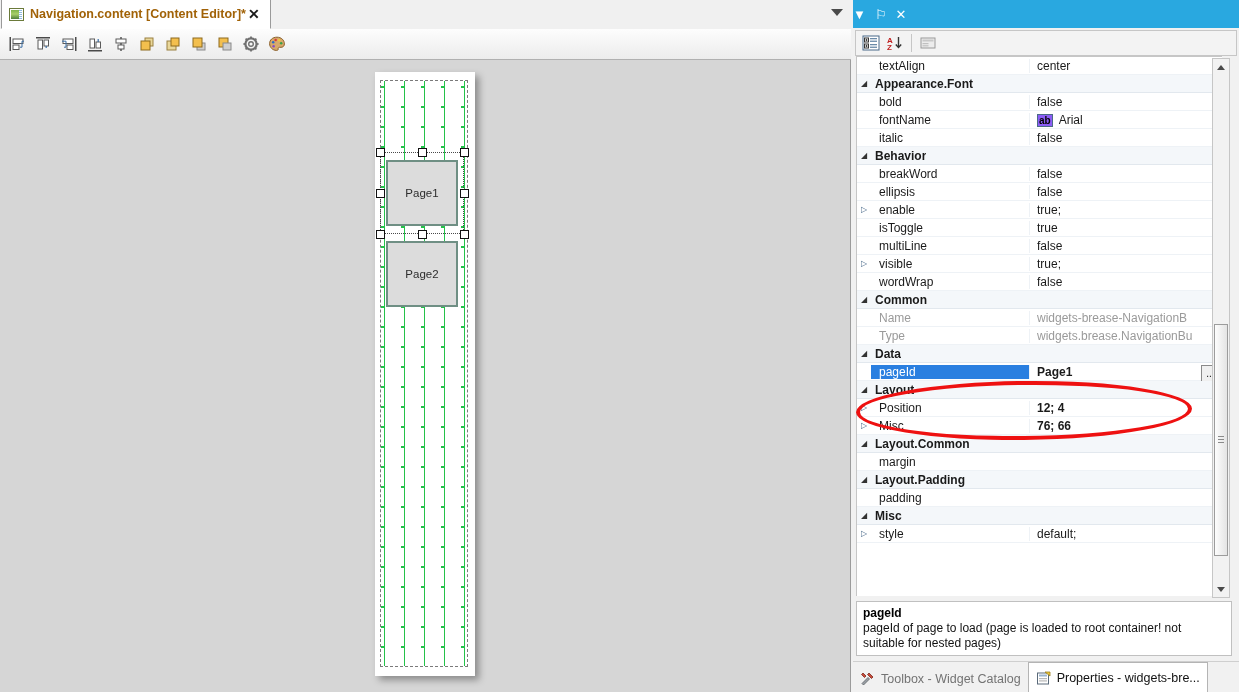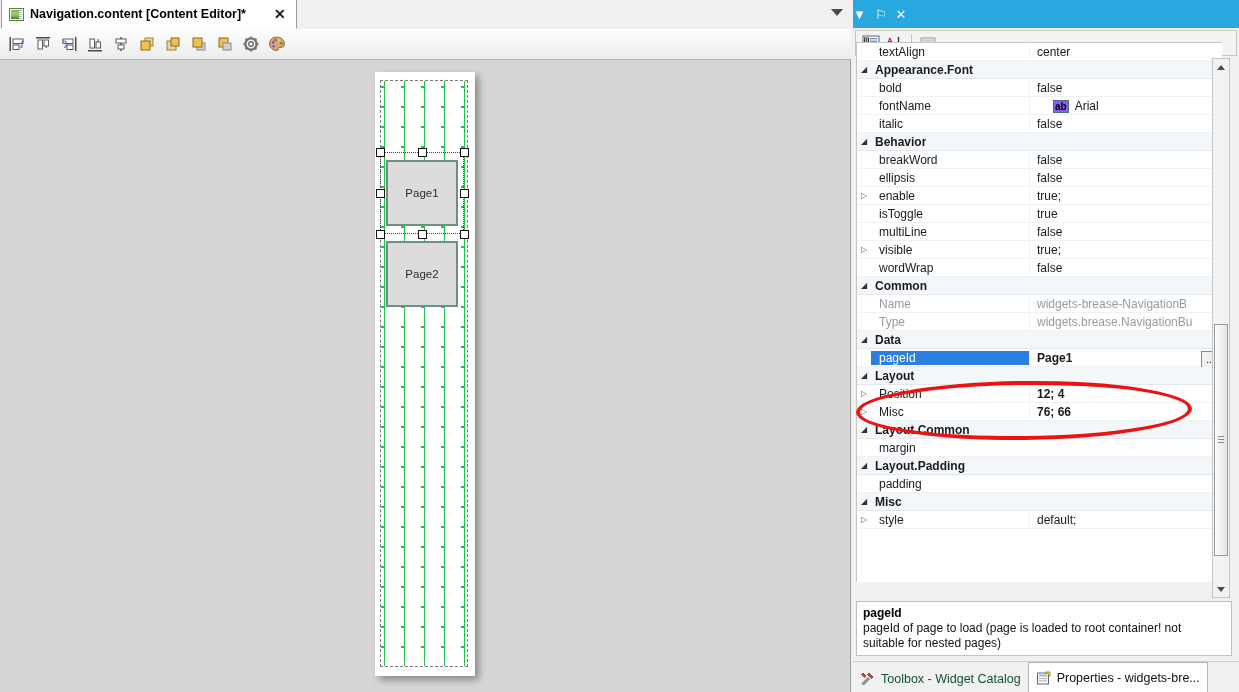--- a/index.html
+++ b/index.html
@@ -26,22 +26,22 @@
     position: absolute; left: 1px; top: 0px; height: 29px;
     background: #ffffff;
     border: 1px solid #9a9a9a;
     border-top: none;
     border-bottom: 1px solid #ffffff;
     display: flex; align-items: center;
     padding: 0 8px 0 7px;
     box-sizing: border-box;
   }
   #editor-tab .tab-title {
-    font-size: 12.5px; font-weight: bold; color: #000000;
-    margin-left: 6px; margin-right: 26px; white-space: nowrap;
+    font-size: 12.5px; font-weight: bold; color: #a16207;
+    margin-left: 6px; margin-right: 0; white-space: nowrap;
   }
   .doc-icon {
     width: 15px; height: 13px; box-sizing: border-box;
     border: 1px solid #6b7a3a; background: #ffffff;
     display: inline-block; position: relative; flex: none;
   }
   .doc-icon::before {
     content: ""; position: absolute; left: 1px; top: 1px;
     width: 8px; height: 9px;
     background: linear-gradient(#7fb34a 0%, #a8cf6a 45%, #4f7f3a 100%);
@@ -188,21 +188,21 @@
   .prow.selected .pname { background: #2a7fe0; color: #ffffff; }
   .prow.bold .pval { font-weight: bold; }
 
   .swatch {
     display: inline-block; width: 18px; height: 12px; background: #000;
     vertical-align: -2px; margin-right: 8px;
   }
   .ab-badge {
     display: inline-block; background: #8b5cf6; border: 1px solid #4b6b86;
     font-size: 10px; line-height: 11px; padding: 0 1px; margin-right: 6px;
-    vertical-align: 0px; color: #000; font-weight: bold; margin-left: 16px;
+    vertical-align: 0px; color: #000; font-weight: bold;
   }
   #ellipsis-btn {
     position: absolute; right: 3px; top: 2px;
     width: 17px; height: 15px; background: #f0f0f0;
     border: 1px solid #8a8a8a; font-size: 10px;
     display: flex; align-items: center; justify-content: center;
     line-height: 1; color: #111;
   }
 
   
@@ -252,21 +252,21 @@
   
   #props-bottom-tabs {
     position: absolute; left: 853px; top: 661px; width: 386px; height: 31px;
     background: #f1f1f1; border-top: 1px solid #cfcfcf;
     display: flex; align-items: flex-end;
   }
   .btab {
     height: 29px; display: flex; align-items: center; padding: 0 7px;
     font-size: 12.5px; box-sizing: border-box;
   }
-  .btab.inactive { color: #14532d; align-items: center; }
+  .btab.inactive { color: #737373; align-items: center; }
   .btab.active {
     background: #ffffff; border: 1px solid #b4b4b4; border-bottom: none;
     color: #111; height: 31px;
   }
   .btab .bicon { margin-right: 6px; display:inline-flex; flex:none; }
 
   #pane-splitter {
     position: absolute; left: 851px; top: 0; width: 2px; height: 692px;
     background: #f1f1f1;
   }
@@ -453,21 +453,21 @@
       <div class="pt-btn">
         <svg width="18" height="16" viewBox="0 0 18 16">
           <rect x="2" y="3" width="14" height="10" fill="#ececec" stroke="#9a9a9a" stroke-width="1"></rect>
           <rect x="3.5" y="4.5" width="11" height="2" fill="#c8c8c8"></rect>
           <rect x="3.5" y="8" width="6" height="1.2" fill="#c0c0c0"></rect>
           <rect x="3.5" y="10.2" width="6" height="1.2" fill="#c0c0c0"></rect>
         </svg>
       </div>
     </div>
 
-    <div id="props-grid-wrap" style="left:3px; top:42px;">
+    <div id="props-grid-wrap" style="left:3px; top:56px;">
       <div id="props-grid">
           <div class="prow">
             <span class="expander"></span>
             <span class="pname">textAlign</span>
             <span class="pval"><span>center</span></span>
           </div>
           <div class="prow category">
             <span class="expander">◢</span>
             <span class="pname">Appearance.Font</span>
             <span class="pval" style="border-left: none;"></span>

